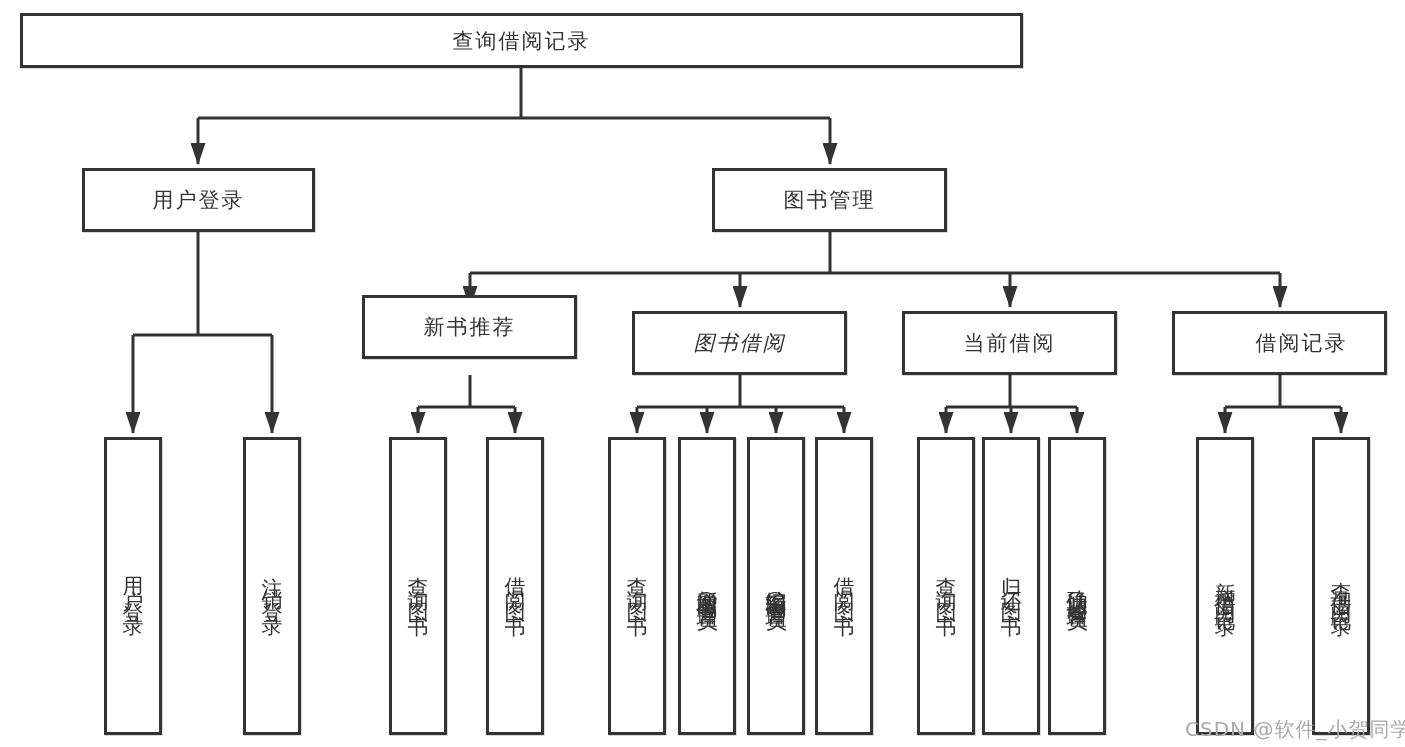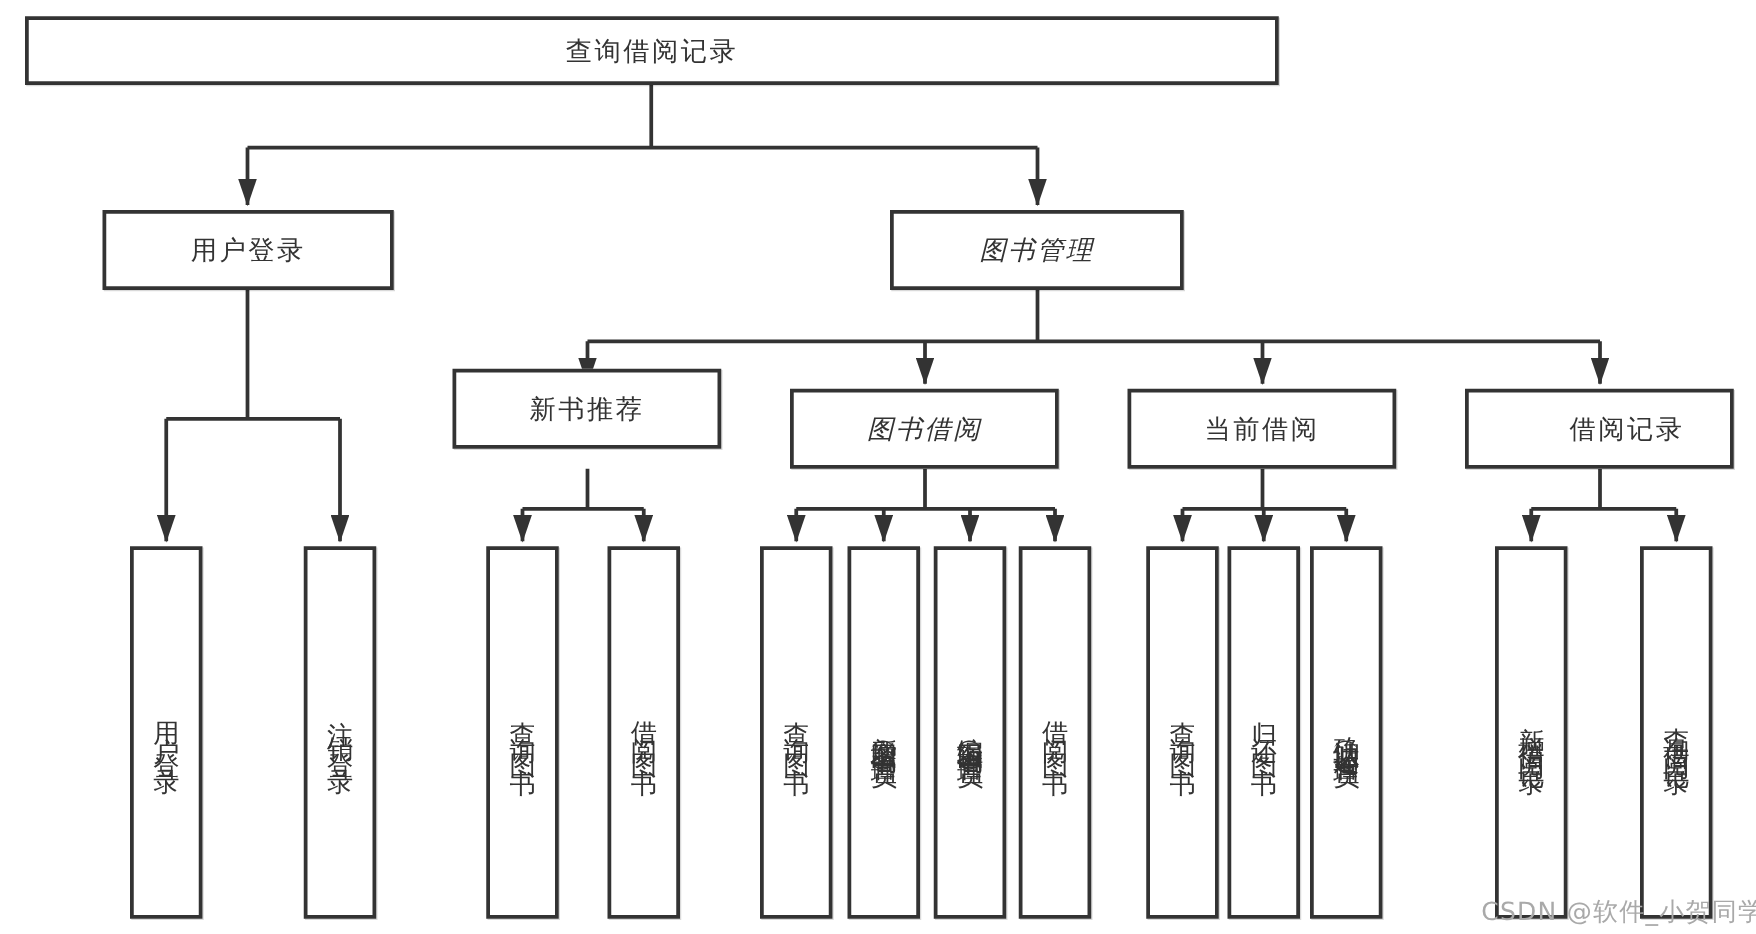--- a/index.html
+++ b/index.html
@@ -97,21 +97,21 @@
       <line x1="1280" y1="375" x2="1280" y2="407"></line>
       <line x1="1225" y1="407" x2="1341" y2="407"></line>
       <line x1="1225" y1="407" x2="1225" y2="433" marker-end="url(#arrow)"></line>
       <line x1="1341" y1="407" x2="1341" y2="433" marker-end="url(#arrow)"></line>
     </g>
   </svg>
 
   <div class="node" style="left:20px;top:13px;width:1003px;height:55px;">查询借阅记录</div>
 
   <div class="node" style="left:82px;top:168px;width:233px;height:64px;">用户登录</div>
-  <div class="node" style="left:712px;top:168px;width:235px;height:64px;font-style:italic;">图书管理</div>
+  <div class="node" style="left:712px;top:168px;width:235px;height:64px;">图书管理</div>
 
   <div class="node" style="left:362px;top:295px;width:215px;height:64px;">新书推荐</div>
   <div class="node" style="left:632px;top:311px;width:215px;height:64px;font-style:italic;">图书借阅</div>
   <div class="node" style="left:902px;top:311px;width:215px;height:64px;">当前借阅</div>
   <div class="node" style="left:1172px;top:311px;width:215px;height:64px;padding-left:44px;">借阅记录</div>
 
   <div class="vnode ls-wide" style="left:104px;">
     <span>用户登录</span>
   </div>
   <div class="vnode ls-wide" style="left:243px;">

